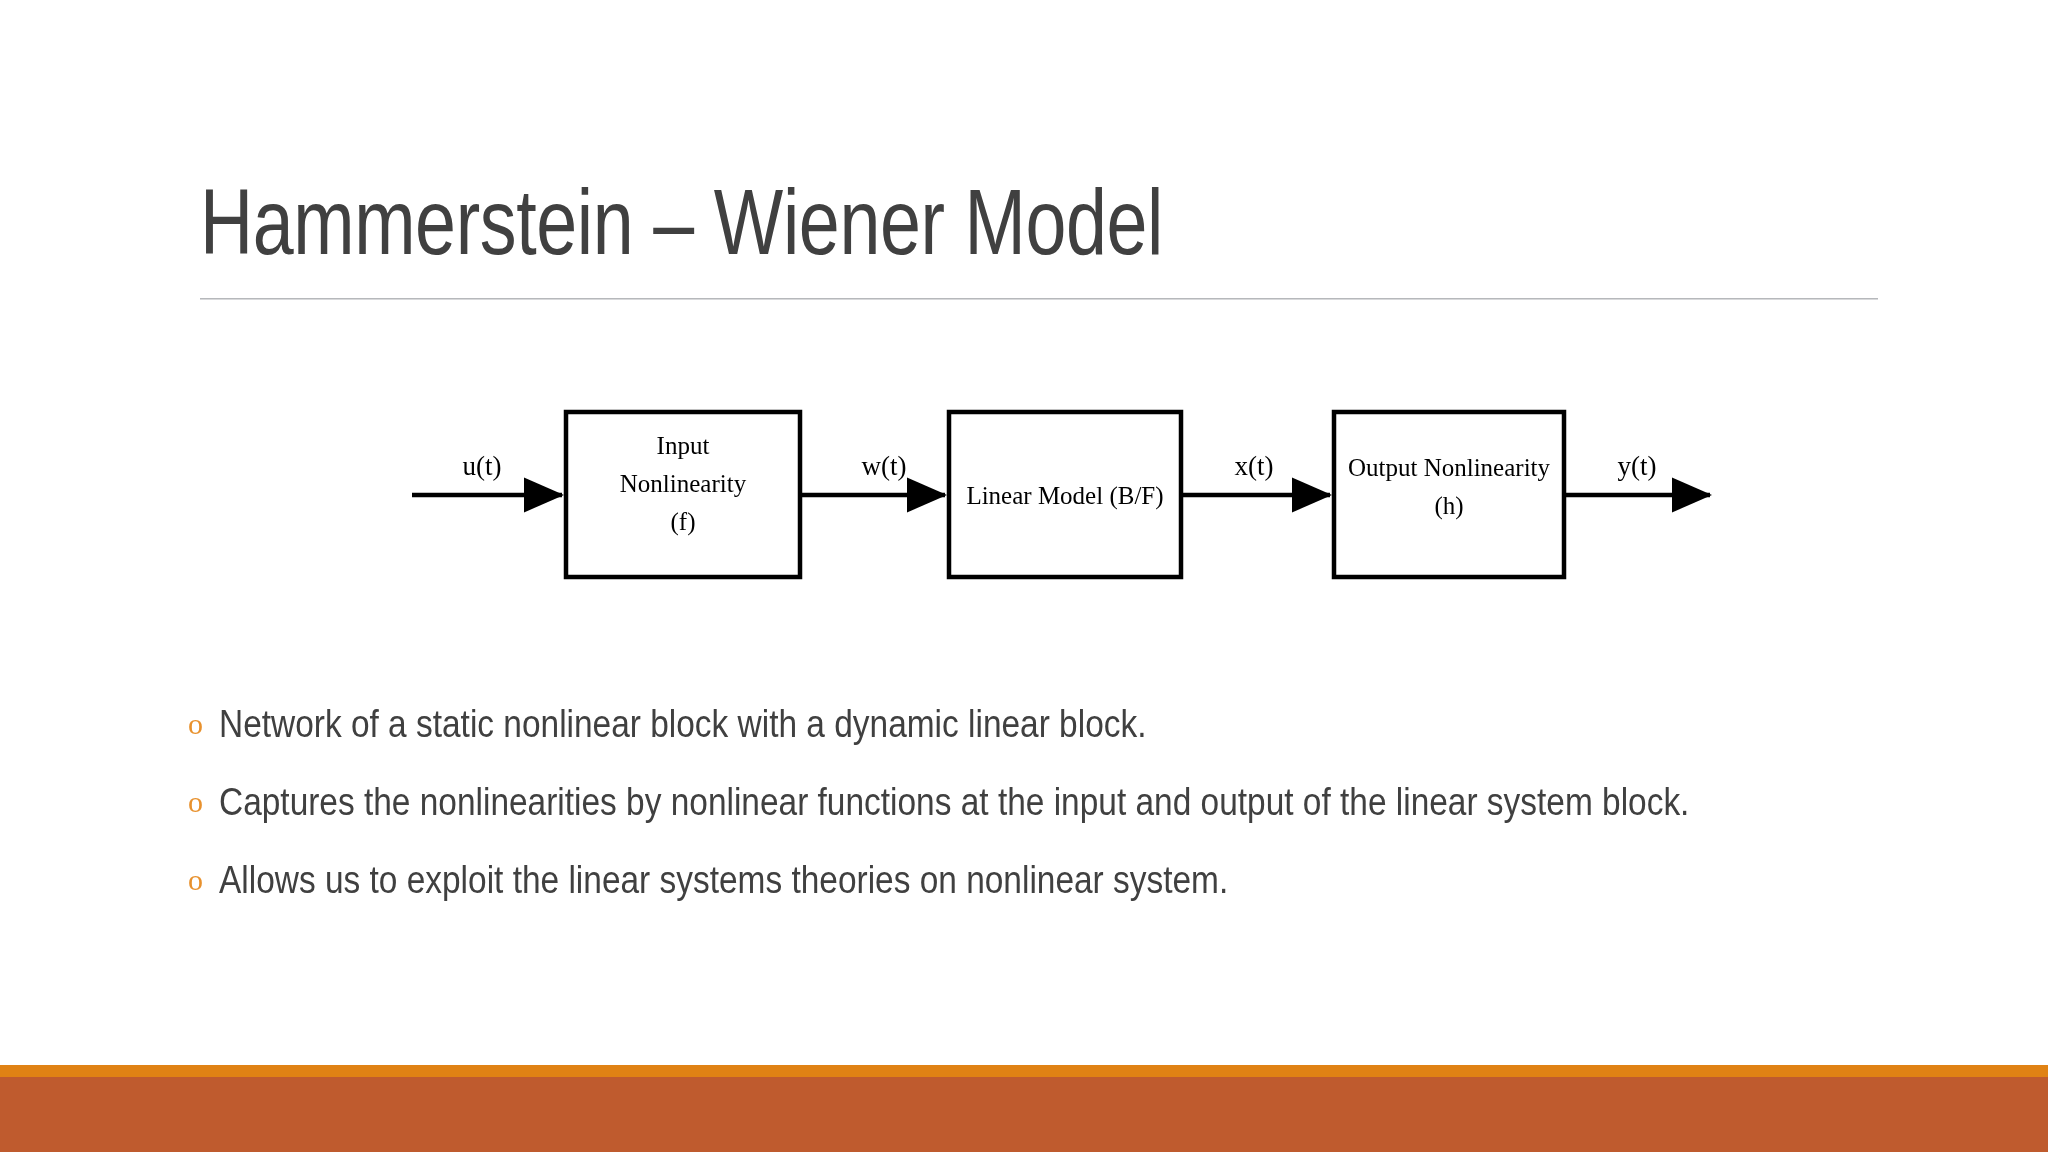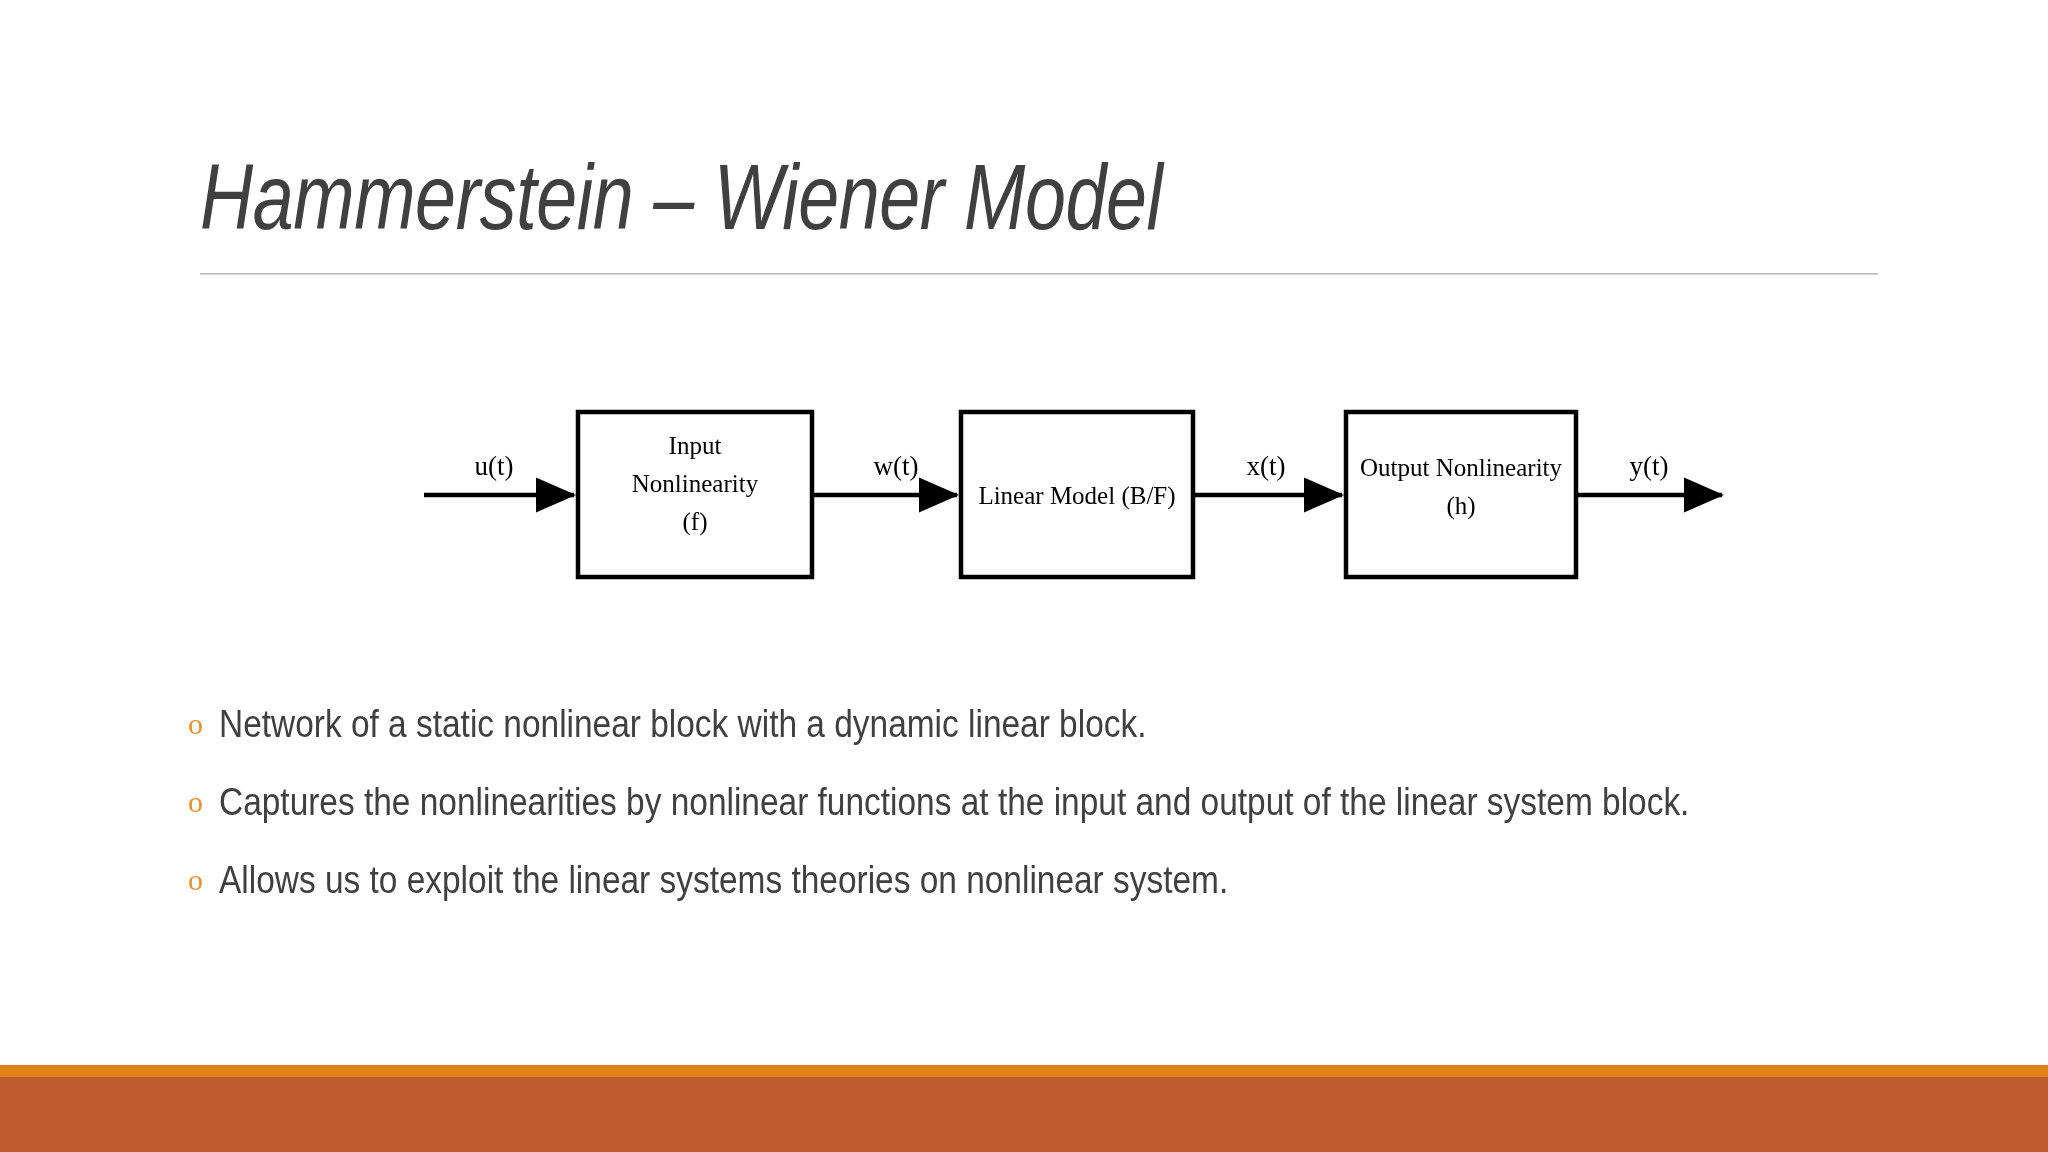--- a/index.html
+++ b/index.html
@@ -16,24 +16,23 @@
     width: 2048px;
     height: 1152px;
     background: #ffffff;
     font-family: "Liberation Sans", sans-serif;
   }
 
   
   .title-block {
     position: absolute;
     left: 200px;
-    top: 151px;
+    top: 176px;
     width: 1680px;
     height: 120px;
-    font-style: italic;
   }
 
   .slide-title {
     font-family: "Liberation Sans Narrow", "Liberation Sans", sans-serif;
     font-size: 92px;
     font-weight: 400;
     line-height: 1.0;
     color: #404040;
     letter-spacing: -0.5px;
     white-space: nowrap;
@@ -46,21 +45,21 @@
     left: 0;
     top: 122px;
     width: 1678px;
     height: 2px;
     background: linear-gradient(to bottom, #b6b8bb 0 1px, #d8d9db 1px 2px);
   }
 
   
   .diagram {
     position: absolute;
-    left: 16px;
+    left: 4px;
     top: 390px;
     width: 1724px;
     height: 200px;
   }
 
   .diagram svg { display: block; }
 
   .blk-text {
     font-family: "Liberation Serif", "DejaVu Serif", serif;
     font-size: 25px;

